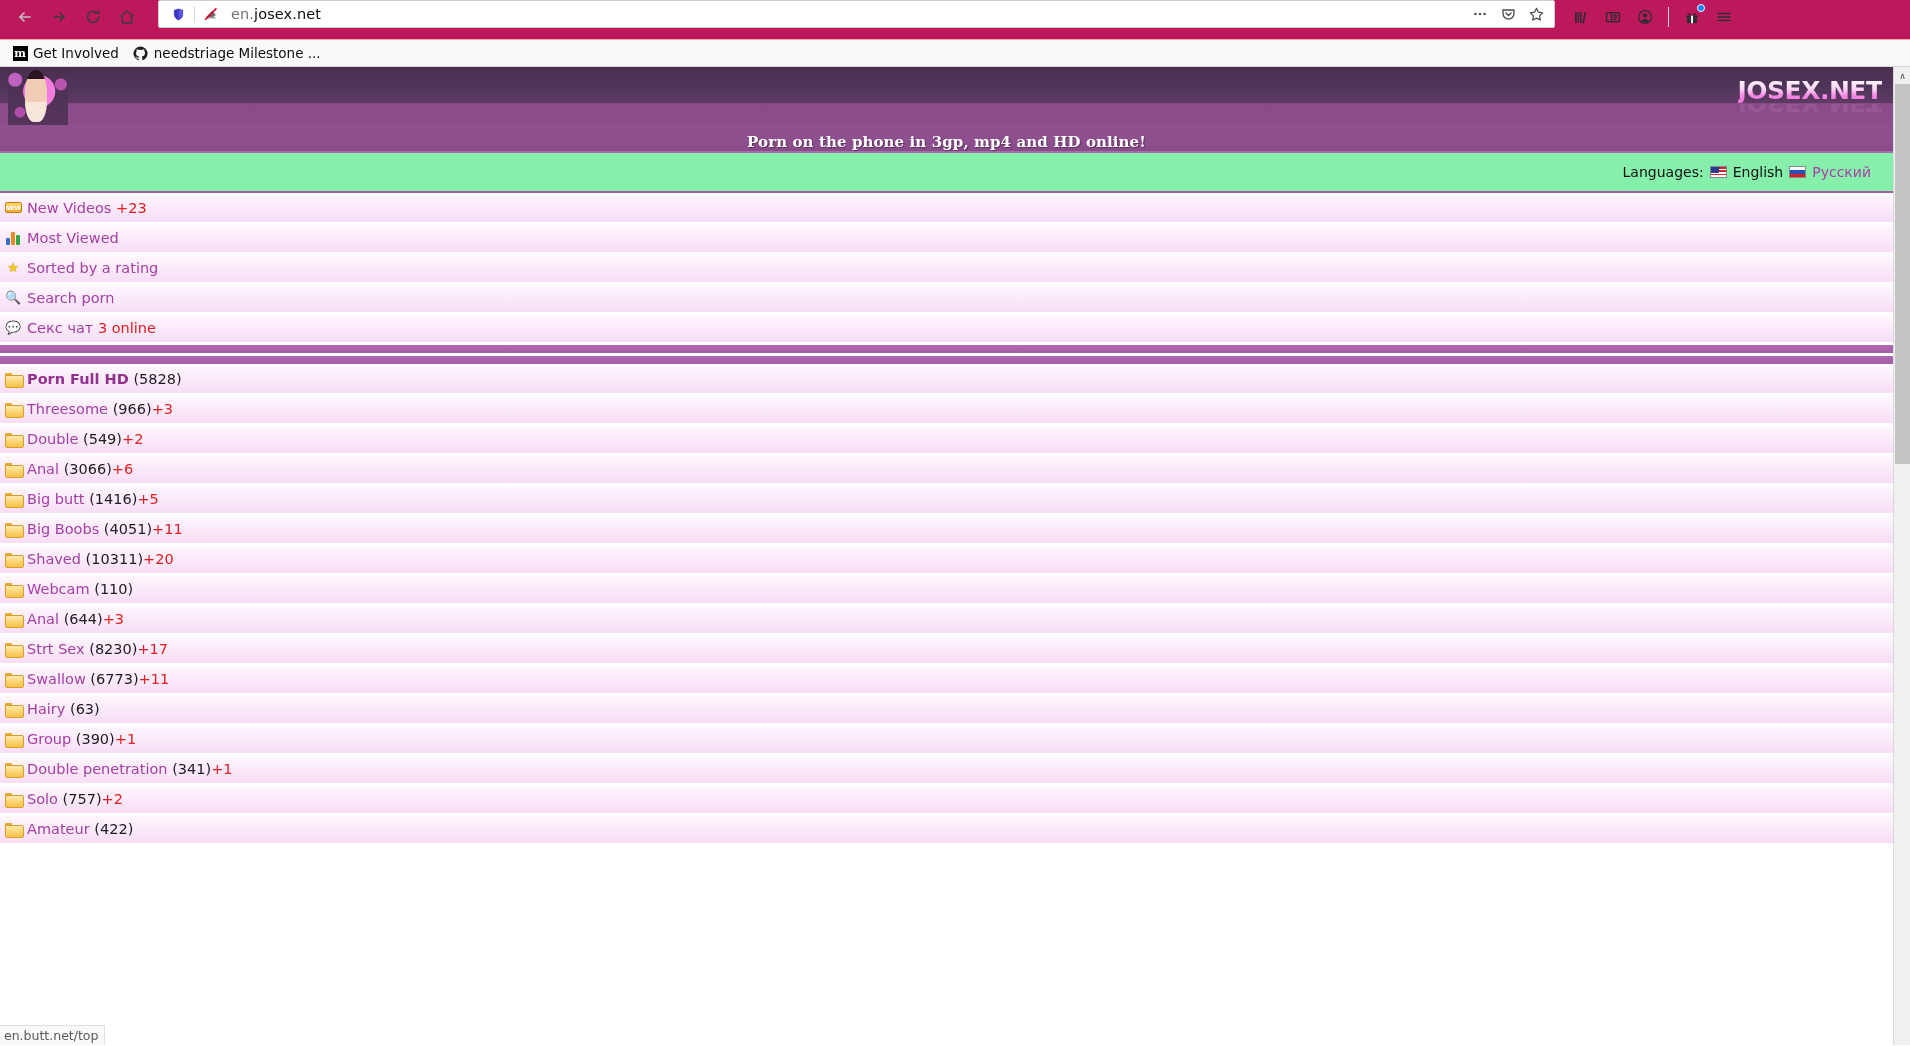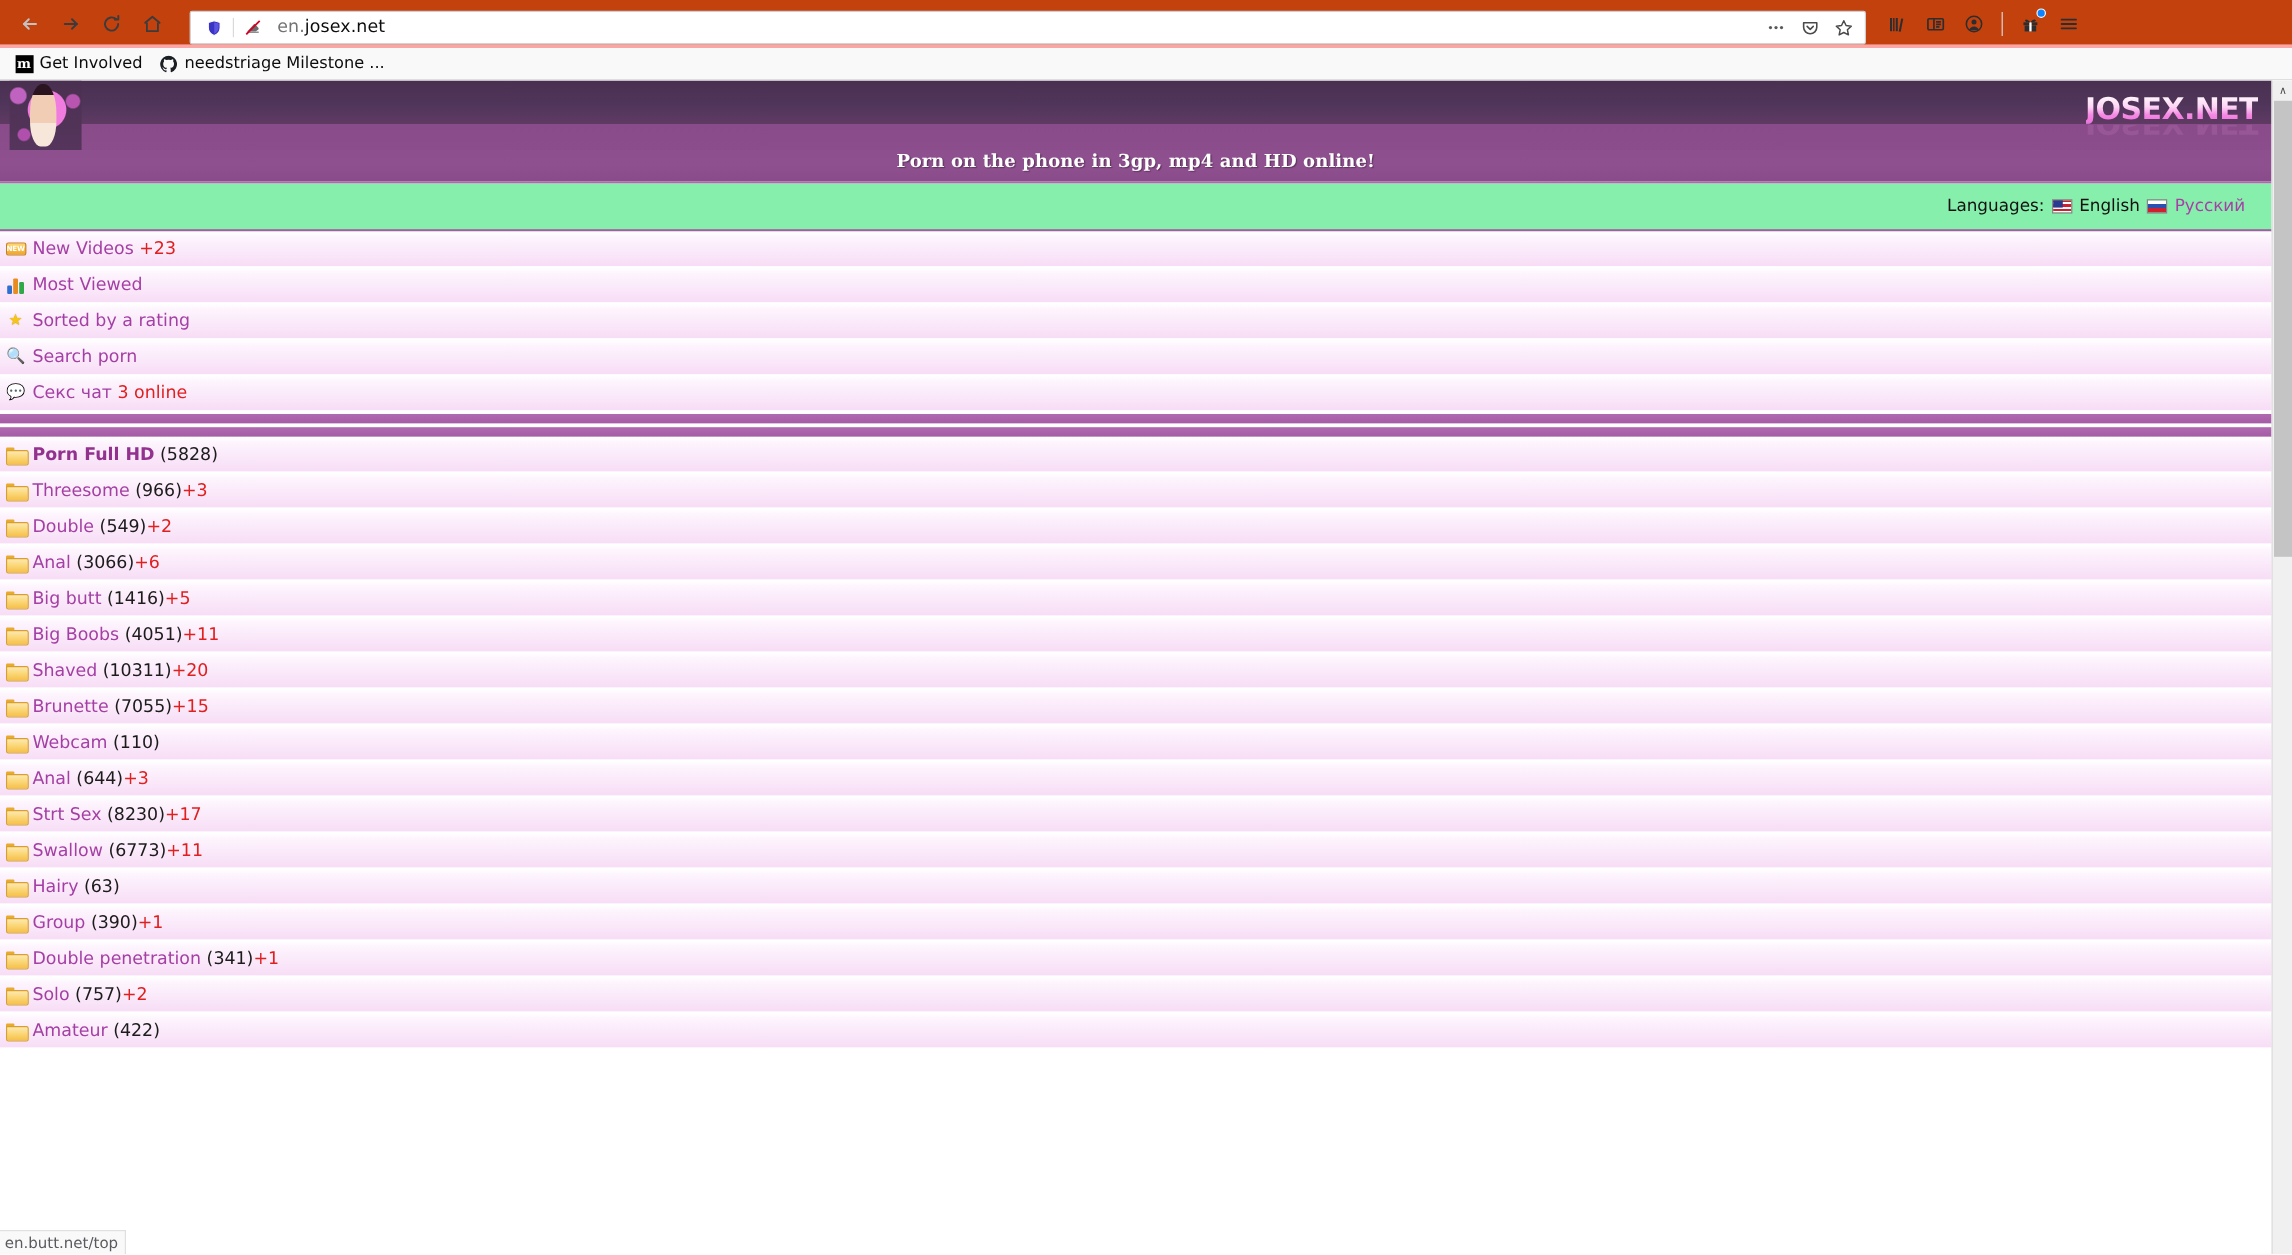--- a/index.html
+++ b/index.html
@@ -15,24 +15,24 @@
   * { box-sizing: border-box; }
 
   
   .browser-chrome {
     width: 1910px;
     background: #f9f9fa;
   }
   .nav-toolbar {
     height: 40px;
     display: flex;
-    align-items: flex-end;
+    align-items: flex-start;
     padding: 0 8px;
-    background: #c2410c;
-    border-bottom: 3px solid #fca5a5;
+    background: #be185d;
+    border-bottom: 1px solid #fca5a5;
   }
   .nav-btn {
     width: 34px; height: 34px;
     display: flex; align-items: center; justify-content: center;
     border-radius: 3px;
     color: #3b3b3d;
     flex: 0 0 auto;
   }
   .nav-btn.disabled { color: #c3c3c5; }
   .nav-btn svg { display: block; }
@@ -189,21 +189,21 @@
     margin-top: 1px;
     height: 11px;
     overflow: hidden;
   }
 
   .tagline-bar {
     height: 28px;
     background: linear-gradient(to bottom, #8d4f8d 0%, #8f508f 50%, #8a4b8a 100%);
     border-bottom: 2px solid #a96ba9;
     display: flex;
-    align-items: flex-start;
+    align-items: flex-end;
     justify-content: center;
   }
   .tagline-text {
     color: #ffffff;
     font-weight: bold;
     font-size: 15px;
     font-family: "DejaVu Serif", "Liberation Serif", serif;
     text-shadow: 1px 1px 1px rgba(0,0,0,0.35);
     letter-spacing: 0.1px;
   }
@@ -610,29 +610,20 @@
           </span>
           <span class="label">Shaved</span>
           <span>&nbsp;</span>
           <span class="count">(10311)</span>
           <span class="plus">+20</span>
         </div>
         <div class="row">
           <span class="ico">
             <span class="folder"></span>
           </span>
-          <span class="label">Brunette</span>
-          <span>&nbsp;</span>
-          <span class="count">(7055)</span>
-          <span class="plus">+15</span>
-        </div>
-        <div class="row">
-          <span class="ico">
-            <span class="folder"></span>
-          </span>
           <span class="label">Webcam</span>
           <span>&nbsp;</span>
           <span class="count">(110)</span>
           <span class="plus"></span>
         </div>
         <div class="row">
           <span class="ico">
             <span class="folder"></span>
           </span>
           <span class="label">Anal</span>

